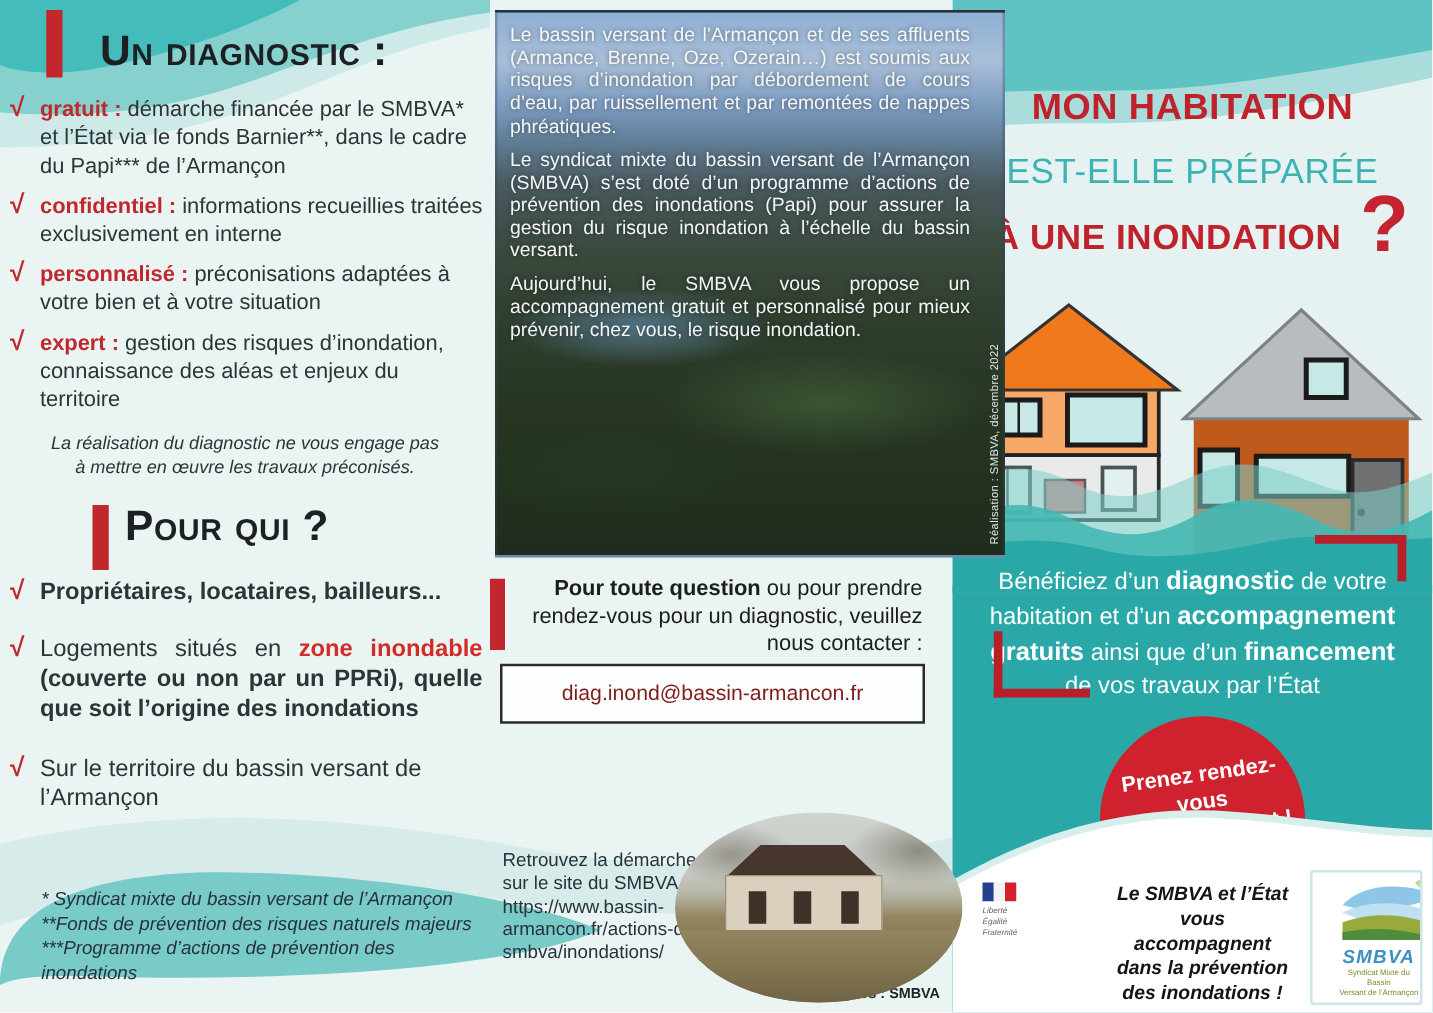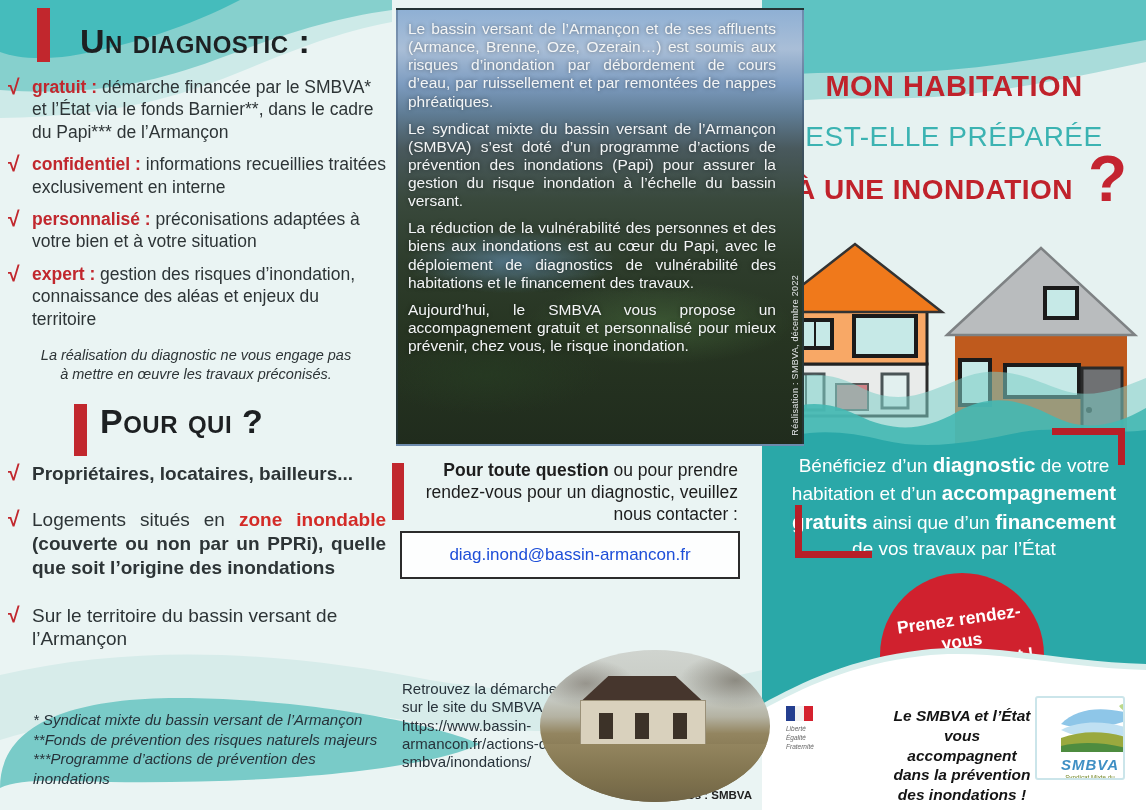--- a/index.html
+++ b/index.html
@@ -38,21 +38,21 @@
       linear-gradient(180deg,#8fb0d4 0%,#a9bed7 9%,#7d9cc0 17%,#5f7c94 24%,#49595d 32%,
                       #39493c 44%,#2e3d2c 58%,#273522 74%,#202c1d 100%);}
   .photo p{margin:0 14px 9px 0;color:#f3f5f6;font-size:15.5px;line-height:1.17;
            text-align:justify;text-shadow:0 0 4px rgba(0,0,0,.45);}
   .vcap{position:absolute;right:2px;bottom:8px;writing-mode:vertical-rl;transform:rotate(180deg);
         font-size:9px;color:#e3e6e8;letter-spacing:.3px;}
   .contact-txt{position:absolute;left:20px;top:460px;width:326px;text-align:right;
                font-size:17.5px;line-height:1.25;color:#1d1d1d;}
   .contact-txt .b{font-weight:bold;}
   .contact-box{position:absolute;left:8px;top:531px;width:336px;height:44px;border:2px solid #2b2b2b;
-               background:#fdfefe;text-align:center;font-size:17px;line-height:1.32;color:#1d4ed8;
+               background:#fdfefe;text-align:center;font-size:17px;line-height:1.32;color:#7f1d1d;
                display:flex;flex-direction:column;justify-content:center;}
   .website{position:absolute;left:10px;top:680px;width:168px;font-size:15px;line-height:1.22;
            color:#27323a;overflow-wrap:anywhere;}
   .flood-photo{position:absolute;left:148px;top:650px;width:230px;height:152px;border-radius:50%;
     overflow:hidden;z-index:2;
     background:
       radial-gradient(ellipse 70px 35px at 20% 22%, rgba(90,80,70,.45), transparent 70%),
       radial-gradient(ellipse 80px 40px at 85% 20%, rgba(80,72,60,.5), transparent 70%),
       linear-gradient(180deg,#d0d4cf 0%,#c6cac3 32%,#b4b2a2 44%,#938560 55%,#82744f 72%,#6f6345 100%);}
   .fp-roof{position:absolute;left:32px;top:26px;width:140px;height:26px;background:#46362d;
@@ -88,21 +88,21 @@
              text-align:center;line-height:1.25;margin-top:-26px;}
   .strip{position:absolute;left:0;top:690px;width:100%;height:120px;z-index:5;}
   .ministry{position:absolute;left:20px;top:12px;width:112px;background:#fff;padding:4px 2px 4px 4px;}
   .flag{display:flex;margin-bottom:3px;}
   .flag span{width:9px;height:15px;}
   .flag .f1{background:#243e8f;}.flag .f2{background:#f2f2f2;}.flag .f3{background:#d5212e;}
   .min-name{font-weight:bold;font-size:8.5px;line-height:1.2;color:#222;letter-spacing:.2px;}
   .min-motto{font-style:italic;font-size:6.5px;line-height:1.35;color:#666;margin-top:4px;}
   .msg{position:absolute;left:130px;top:16px;width:140px;text-align:center;
        font-weight:bold;font-style:italic;font-size:15.5px;line-height:1.28;color:#141414;}
-  .smbva-card{position:absolute;left:273px;top:6px;width:90px;height:84px;background:#fff;
+  .smbva-card{position:absolute;left:286px;top:6px;width:90px;height:108px;background:#fff;
               border:2px solid #cbe5ea;border-radius:3px;box-sizing:border-box;text-align:center;
               overflow:hidden;padding-left:20px;}
   .smbva-name{font-weight:bold;font-style:italic;font-size:15px;color:#3f8fc4;letter-spacing:1px;
               margin-top:-2px;}
   .smbva-sub{font-size:6.3px;color:#7a8c2e;line-height:1.3;margin-top:1px;}
 </style>
 </head>
 <body>
 
 <div class="page">
@@ -168,21 +168,20 @@
 
     <div class="abs footnotes prelines" style="left:33px;top:710px;width:350px">* Syndicat mixte du bassin versant de l’Armançon
 **Fonds de prévention des risques naturels majeurs
 ***Programme d’actions de prévention des inondations</div>
   </section>
 
   <section class="mid-panel">
     <div class="photo">
       <p>Le bassin versant de l’Armançon et de ses affluents (Armance, Brenne, Oze, Ozerain…) est soumis aux risques d’inondation par débordement de cours d’eau, par ruissellement et par remontées de nappes phréatiques.</p>
       <p>Le syndicat mixte du bassin versant de l’Armançon (SMBVA) s’est doté d’un programme d’actions de prévention des inondations (Papi) pour assurer la gestion du risque inondation à l’échelle du bassin versant.</p>
-      <p>La réduction de la vulnérabilité des personnes et des biens aux inondations est au cœur du Papi, avec le déploiement de diagnostics de vulnérabilité des habitations et le financement des travaux.</p>
       <p>Aujourd’hui, le SMBVA vous propose un accompagnement gratuit et personnalisé pour mieux prévenir, chez vous, le risque inondation.</p>
       <div class="vcap">Réalisation : SMBVA, décembre 2022</div>
     </div>
 
     <div class="abs red-bar" style="left:0;top:463px;width:12px;height:57px"></div>
     <div class="contact-txt">
       <span class="b">Pour toute question</span><span> ou pour prendre rendez-vous pour un diagnostic, veuillez nous contacter :</span>
     </div>
 
     <div class="contact-box">

